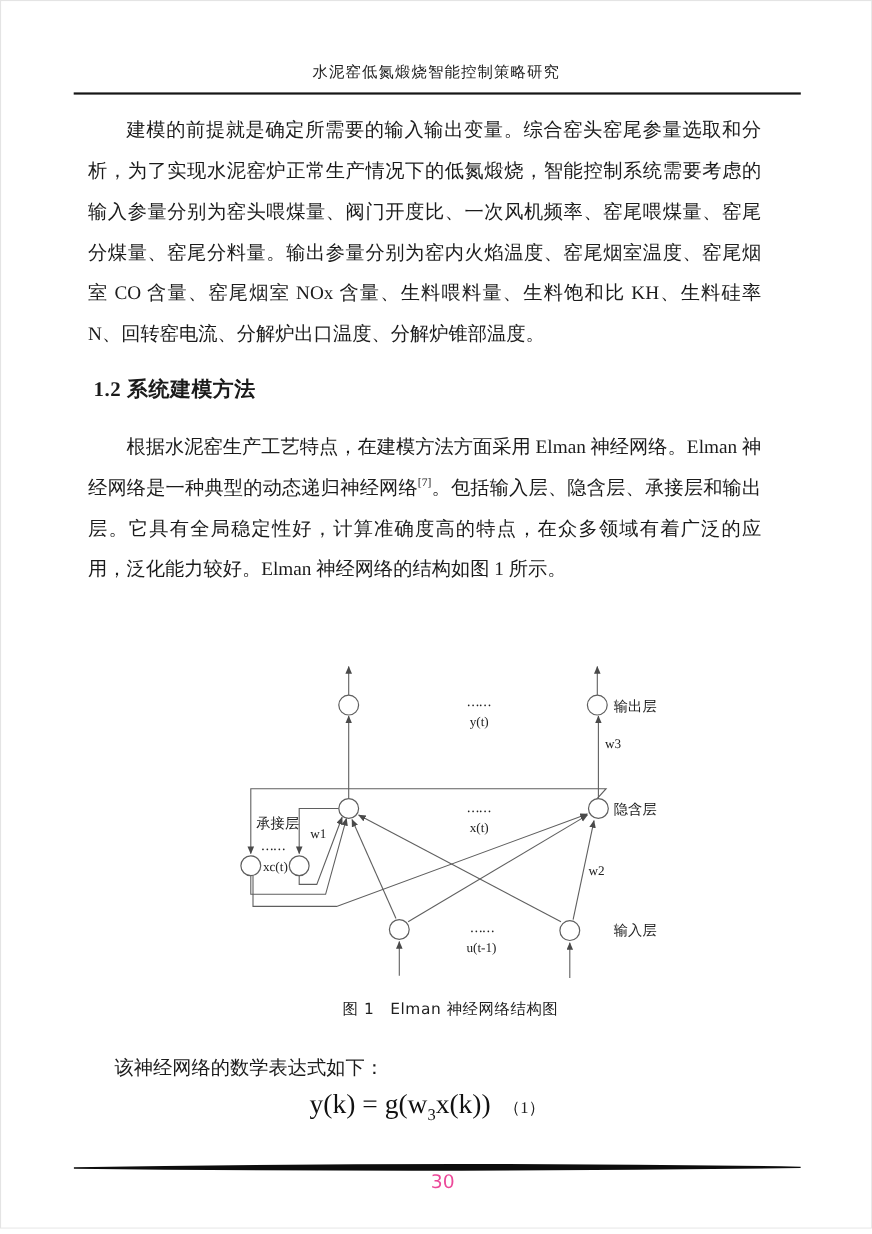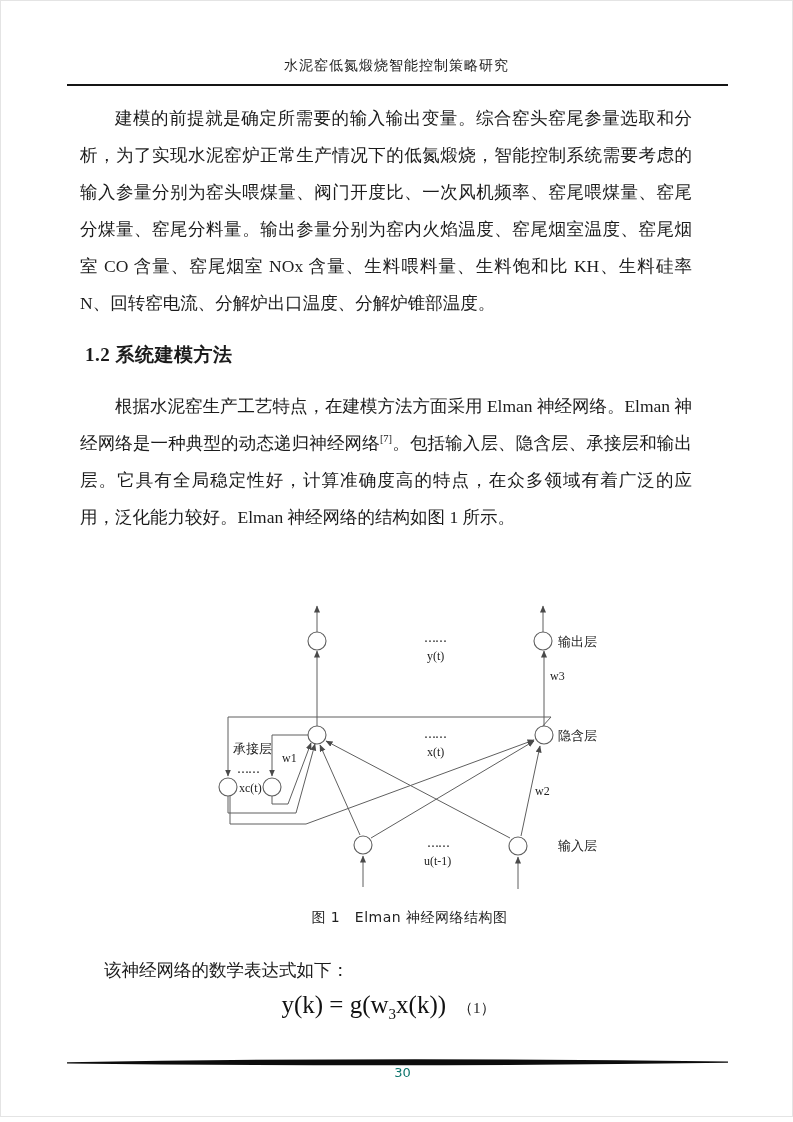--- a/index.html
+++ b/index.html
@@ -51,21 +51,21 @@
   .formula {
     position:absolute; top:974px; left:0; right:16px; text-align:center;
     font-size:25px; color:#111;margin-top:16px;
   }
   .formula sub { font-size:15px; }
   .formula .f-num { font-size:15px; margin-left:12px; color:#222; }
   
   .footer-rule { position:absolute; top:1052px; left:66px; width:661px; height:9px; }
   .footer-page {
     position:absolute; top:1064px; left:12px; right:0; text-align:center;
-    font-family:"DejaVu Sans","Liberation Sans",sans-serif; font-size:13px; color:#0f766e;
+    font-family:"DejaVu Sans","Liberation Sans",sans-serif; font-size:17px; color:#ec4899;
   }
   .footer-issue {
     position:absolute; top:1121px; right:108px;
     font-family:"DejaVu Sans","Liberation Sans",sans-serif; font-size:13.5px; color:#111;text-decoration:underline;
   }
 </style>
 </head>
 <body>
 
 <div class="page">

